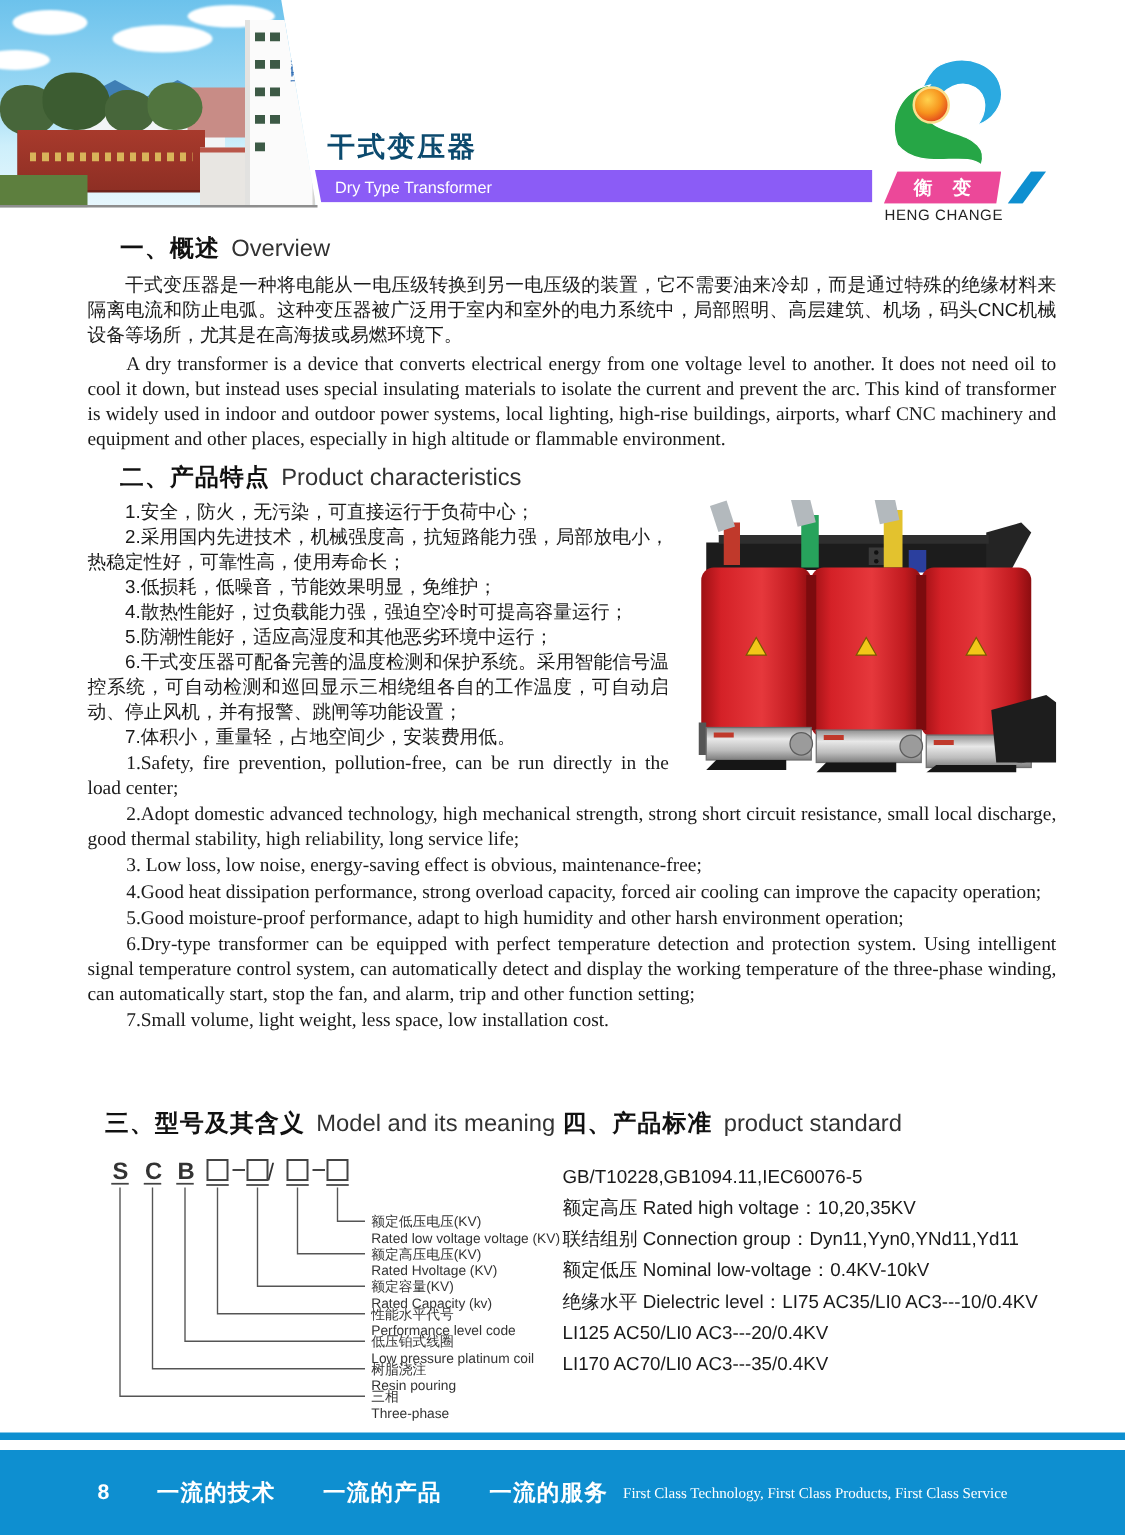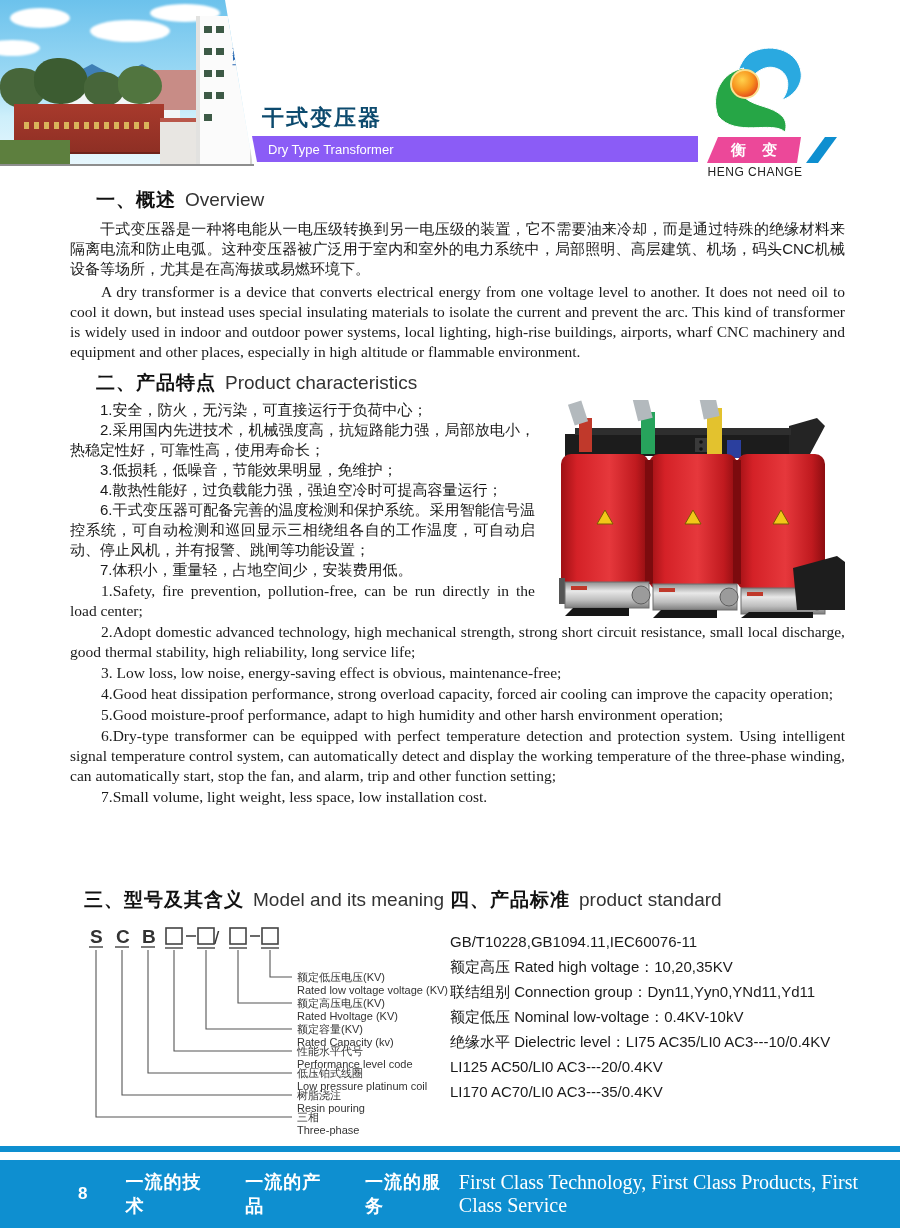--- a/index.html
+++ b/index.html
@@ -69,21 +69,21 @@
   .std-line{font-size:15px;line-height:25px;color:#1a1a1a;white-space:nowrap;}
   .model-svg{margin-top:10px;overflow:visible;}
   .model-svg text{font-family:"Liberation Sans",sans-serif;}
 
   
   .foot-thin{position:absolute;left:0;top:1146px;width:900px;height:6px;background:#0e8fd0;}
   .foot-bar{position:absolute;left:0;top:1160px;width:900px;height:68px;background:#0e8fd0;
             display:flex;align-items:center;}
   .foot-bar .pageno{color:#fff;font-size:17px;font-weight:bold;margin-left:78px;}
   .foot-bar .sl{color:#fff;font-size:18px;font-weight:bold;letter-spacing:1px;margin-left:38px;}
-  .foot-bar .sl-en{color:#fff;font-family:"Liberation Serif",serif;font-size:20px;margin-left:12px;}
+  .foot-bar .sl-en{color:#fff;font-family:"Liberation Serif",serif;font-size:12px;margin-left:12px;}
 </style>
 </head>
 <body>
 
 <div class="photo">
   <div class="cloud" style="left:10px;top:8px;width:60px;height:20px;"></div>
   <div class="cloud" style="left:90px;top:20px;width:80px;height:22px;"></div>
   <div class="cloud" style="left:-15px;top:40px;width:55px;height:16px;"></div>
   <div class="cloud" style="left:150px;top:4px;width:70px;height:18px;"></div>
 
@@ -227,20 +227,21 @@
         <polygon points="116,210 172,210 172,218 108,218" fill="#161616"></polygon>
         <polygon points="204,212 268,212 268,218 196,218" fill="#161616"></polygon>
         <polygon points="248,168 292,156 300,162 300,210 252,210" fill="#1d1d1d"></polygon>
       </g>
     </svg>
 
     <p class="item-cn">1.安全，防火，无污染，可直接运行于负荷中心；</p>
     <p class="item-cn">2.采用国内先进技术，机械强度高，抗短路能力强，局部放电小，热稳定性好，可靠性高，使用寿命长；</p>
     <p class="item-cn">3.低损耗，低噪音，节能效果明显，免维护；</p>
     <p class="item-cn">4.散热性能好，过负载能力强，强迫空冷时可提高容量运行；</p>
+    <p class="item-cn">5.防潮性能好，适应高湿度和其他恶劣环境中运行；</p>
     <p class="item-cn">6.干式变压器可配备完善的温度检测和保护系统。采用智能信号温控系统，可自动检测和巡回显示三相绕组各自的工作温度，可自动启动、停止风机，并有报警、跳闸等功能设置；</p>
     <p class="item-cn">7.体积小，重量轻，占地空间少，安装费用低。</p>
 
     <p class="item-en">1.Safety, fire prevention, pollution-free, can be run directly in the load center;</p>
     <p class="item-en">2.Adopt domestic advanced technology, high mechanical strength, strong short circuit resistance, small local discharge, good thermal stability, high reliability, long service life;</p>
     <p class="item-en">3. Low loss, low noise, energy-saving effect is obvious, maintenance-free;</p>
     <p class="item-en">4.Good heat dissipation performance, strong overload capacity, forced air cooling can improve the capacity operation;</p>
     <p class="item-en">5.Good moisture-proof performance, adapt to high humidity and other harsh environment operation;</p>
     <p class="item-en">6.Dry-type transformer can be equipped with perfect temperature detection and protection system. Using intelligent signal temperature control system, can automatically detect and display the working temperature of the three-phase winding, can automatically start, stop the fan, and alarm, trip and other function setting;</p>
     <p class="item-en">7.Small volume, light weight, less space, low installation cost.</p>
@@ -304,21 +305,21 @@
         <text x="227" y="211">Three-phase</text>
       </g>
     </svg>
   </div>
 
   <div class="s4col">
     <div class="sec-head" style="margin-left:0;">
       <span class="cn">四、产品标准</span><span class="en">product standard</span>
     </div>
     <div class="std-lines">
-      <div class="std-line">GB/T10228,GB1094.11,IEC60076-11</div>
+      <div class="std-line">GB/T10228,GB1094.11,IEC60076-5</div>
       <div class="std-line">额定高压 Rated high voltage：10,20,35KV</div>
       <div class="std-line">联结组别 Connection group：Dyn11,Yyn0,YNd11,Yd11</div>
       <div class="std-line">额定低压 Nominal low-voltage：0.4KV-10kV</div>
       <div class="std-line">绝缘水平 Dielectric level：LI75  AC35/LI0 AC3---10/0.4KV</div>
       <div class="std-line">LI125  AC50/LI0 AC3---20/0.4KV</div>
       <div class="std-line">LI170  AC70/LI0 AC3---35/0.4KV</div>
     </div>
   </div>
 </div>
 

